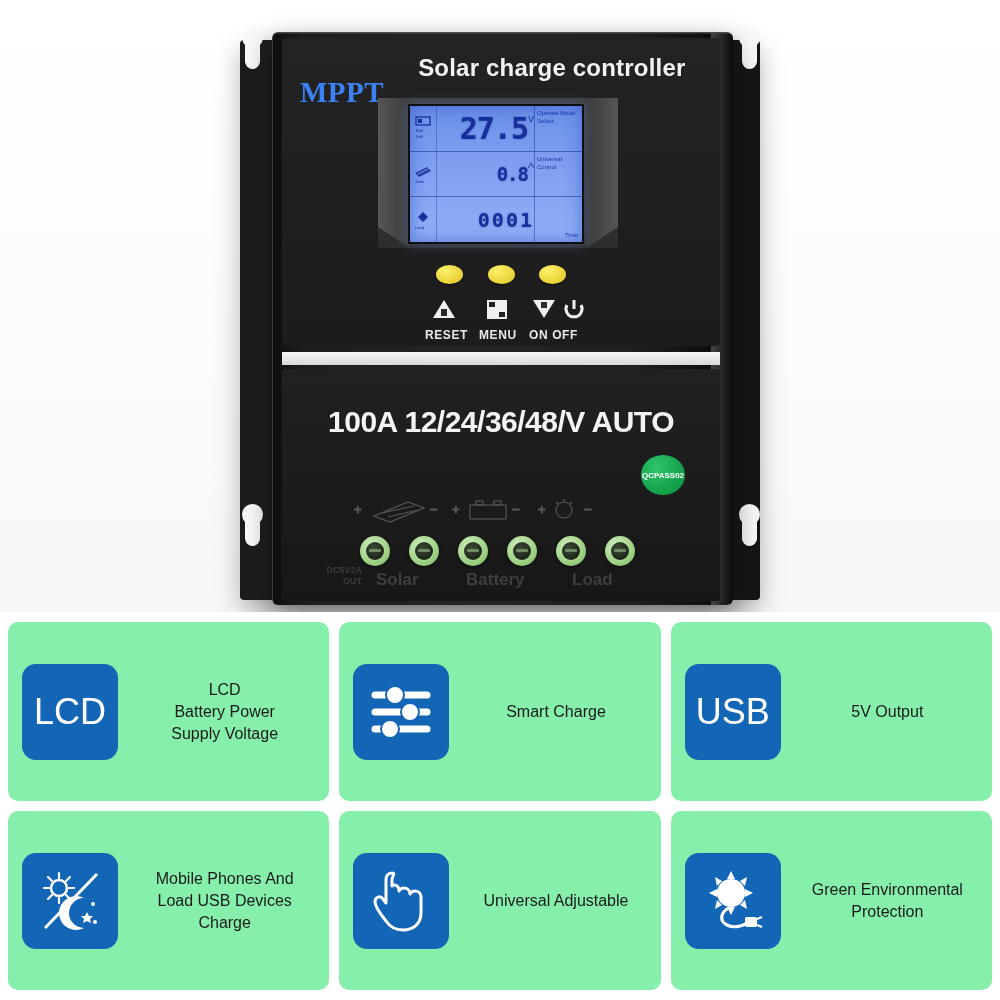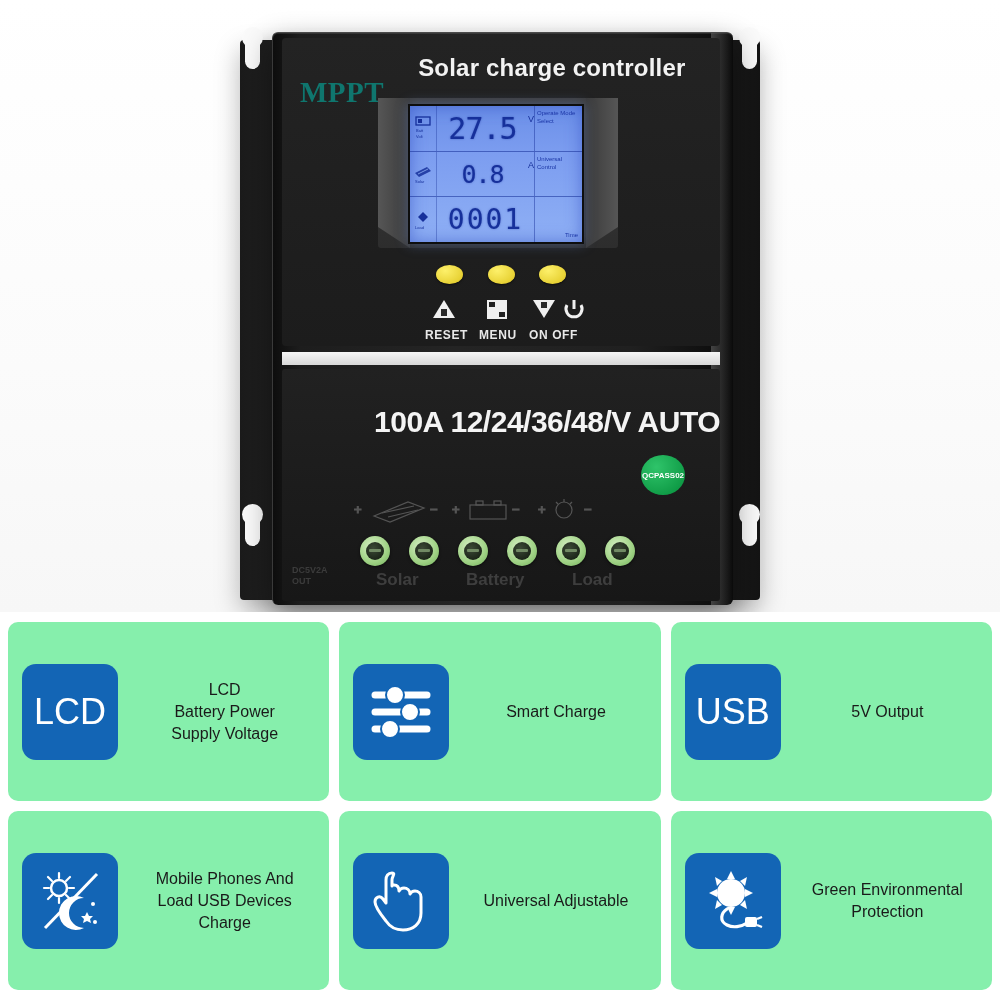--- a/index.html
+++ b/index.html
@@ -64,21 +64,21 @@
     border-radius:4px;
   }
 
   
   #title-row{
     position:absolute;left:300px;top:48px;width:400px;height:40px;
     display:flex;align-items:center;gap:34px;
   }
   #title-mppt{
     font-family:"Liberation Serif", serif;
-    font-weight:bold;font-size:29px;color:#0f766e;letter-spacing:.5px;margin-top:48px;
+    font-weight:bold;font-size:29px;color:#3b82f6;letter-spacing:.5px;margin-top:48px;
   }
   #title-main{
     font-family:Liberation Sans, sans-serif;
     font-weight:bold;font-size:24px;color:#f2f2f2;letter-spacing:.2px;
   }
 
   
   #lcd-recess{
     position:absolute;left:378px;top:98px;width:240px;height:150px;
     background:linear-gradient(180deg,#3d3d3d,#2d2d2d);
@@ -105,28 +105,28 @@
   .lcd-row{
     position:relative;flex:1;display:flex;align-items:center;
     border-bottom:1px solid rgba(20,45,150,.55);
   }
   .lcd-row:last-child{border-bottom:none;}
   .lcd-icon-col{
     width:26px;height:100%;display:flex;align-items:center;justify-content:center;
     border-right:1px solid rgba(20,45,150,.35);
   }
   .lcd-value{
-    flex:1;text-align:center;
+    flex:1;text-align:right;
     font-family:"DejaVu Sans Mono", monospace;
-    font-weight:normal;color:#16309b;
+    font-weight:bold;color:#16309b;
     text-shadow:0 0 2px rgba(20,40,150,.5);
   }
   #lcd-v-main{font-size:30px;letter-spacing:-1px;}
-  #lcd-v-amp{font-size:25px;letter-spacing:-1px;}
-  #lcd-v-num{font-size:28px;letter-spacing:2px;}
+  #lcd-v-amp{font-size:19px;letter-spacing:-1px;}
+  #lcd-v-num{font-size:20px;letter-spacing:2px;}
   .lcd-unit{
     font-size:9px;color:#16309b;font-family:"Liberation Sans",sans-serif;
     align-self:flex-start;margin-top:8px;
   }
   .lcd-side{
     width:48px;height:100%;
     border-left:1px solid rgba(20,45,150,.45);
     font-size:6px;line-height:8px;color:#1b36a6;
     padding:3px 2px;box-sizing:border-box;
     font-family:"Liberation Sans",sans-serif;
@@ -186,21 +186,21 @@
   }
 
   
   #lower-face{
     position:absolute;left:282px;top:369px;width:438px;height:232px;
     background:linear-gradient(180deg,#212121,#171717);
     border-radius:3px;
   }
   #model-text{
     position:absolute;left:282px;top:405px;width:438px;
-    text-align:right;
+    text-align:center;
     font-size:30px;font-weight:bold;color:#f4f4f4;letter-spacing:-.5px;
     font-family:"Liberation Sans", sans-serif;
   }
   #qc-sticker{
     position:absolute;left:641px;top:455px;width:44px;height:40px;border-radius:50%;
     background:radial-gradient(ellipse at 35% 30%, #2fc46a, #0f9b46 75%, #0a7a36 100%);
     display:flex;align-items:center;justify-content:center;
     line-height:9px;
   }
   .qc-line{font-size:8px;font-weight:bold;color:#ffffff;}
@@ -233,21 +233,21 @@
   #terminal-labels{
     position:absolute;left:360px;top:570px;width:285px;height:20px;
     color:#5d5d5d;font-size:17px;font-weight:bold;opacity:.55;
   }
   #tl-solar{position:absolute;left:16px;}
   #tl-battery{position:absolute;left:106px;}
   #tl-load{position:absolute;left:212px;}
   #dc-out{
     position:absolute;left:292px;top:565px;width:70px;
     color:#4a4a4a;font-size:9px;font-weight:bold;line-height:11px;opacity:.7;
-    text-align:left;
+    text-align:right;
   }
 
   
   #features{
     position:absolute;left:0;top:612px;width:1000px;height:388px;
     background:#ffffff;
     display:grid;
     grid-template-columns:1fr 1fr 1fr;
     grid-template-rows:1fr 1fr;
     gap:10px;

